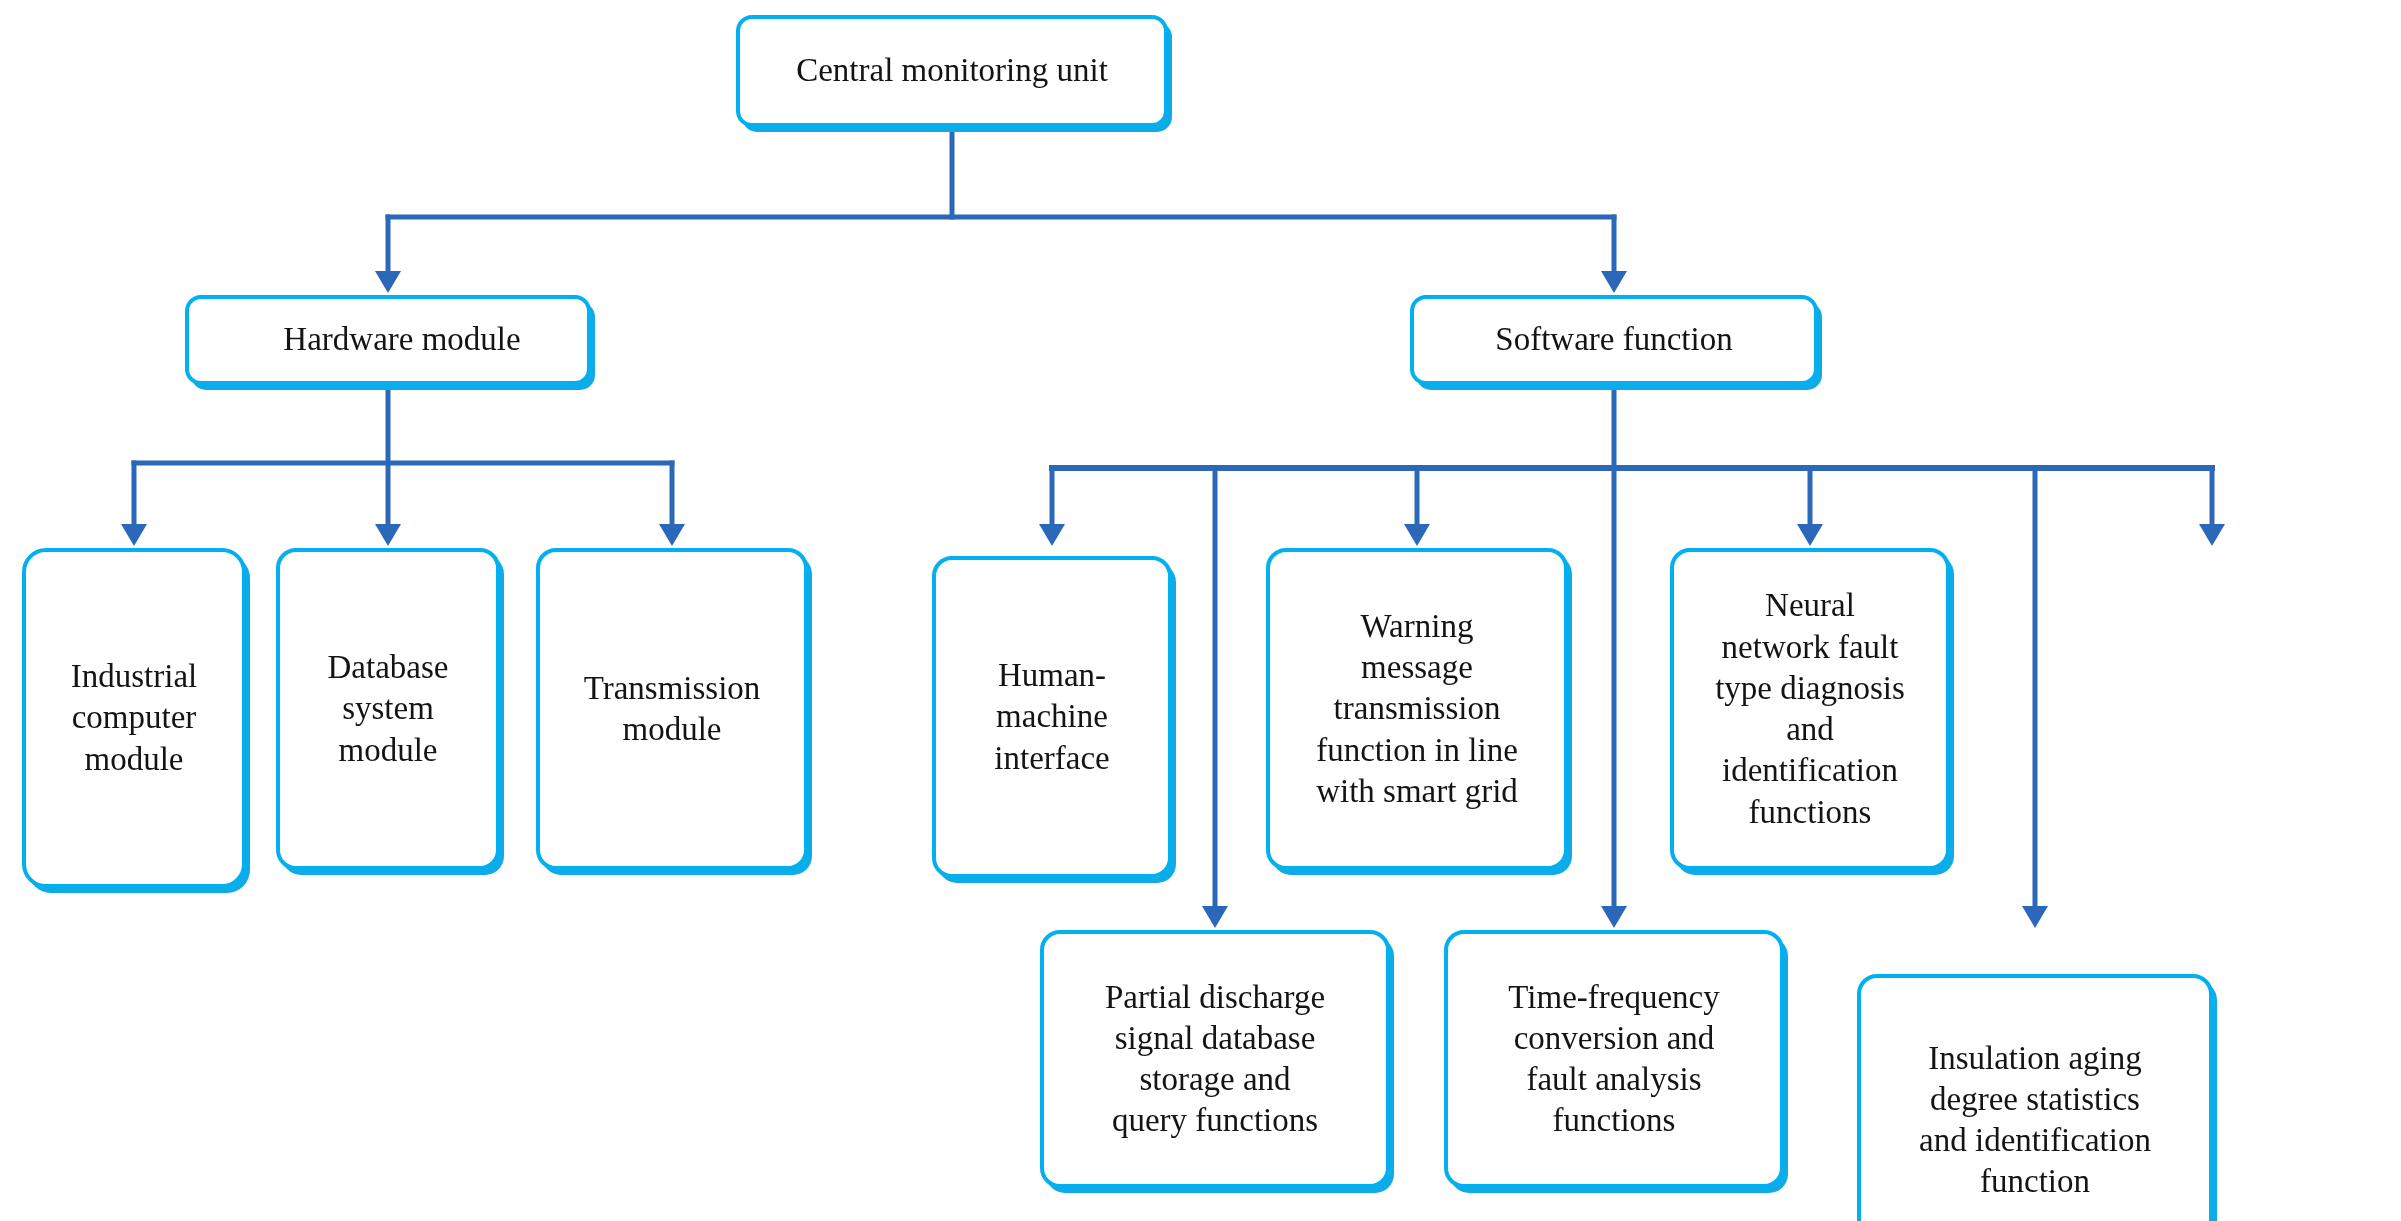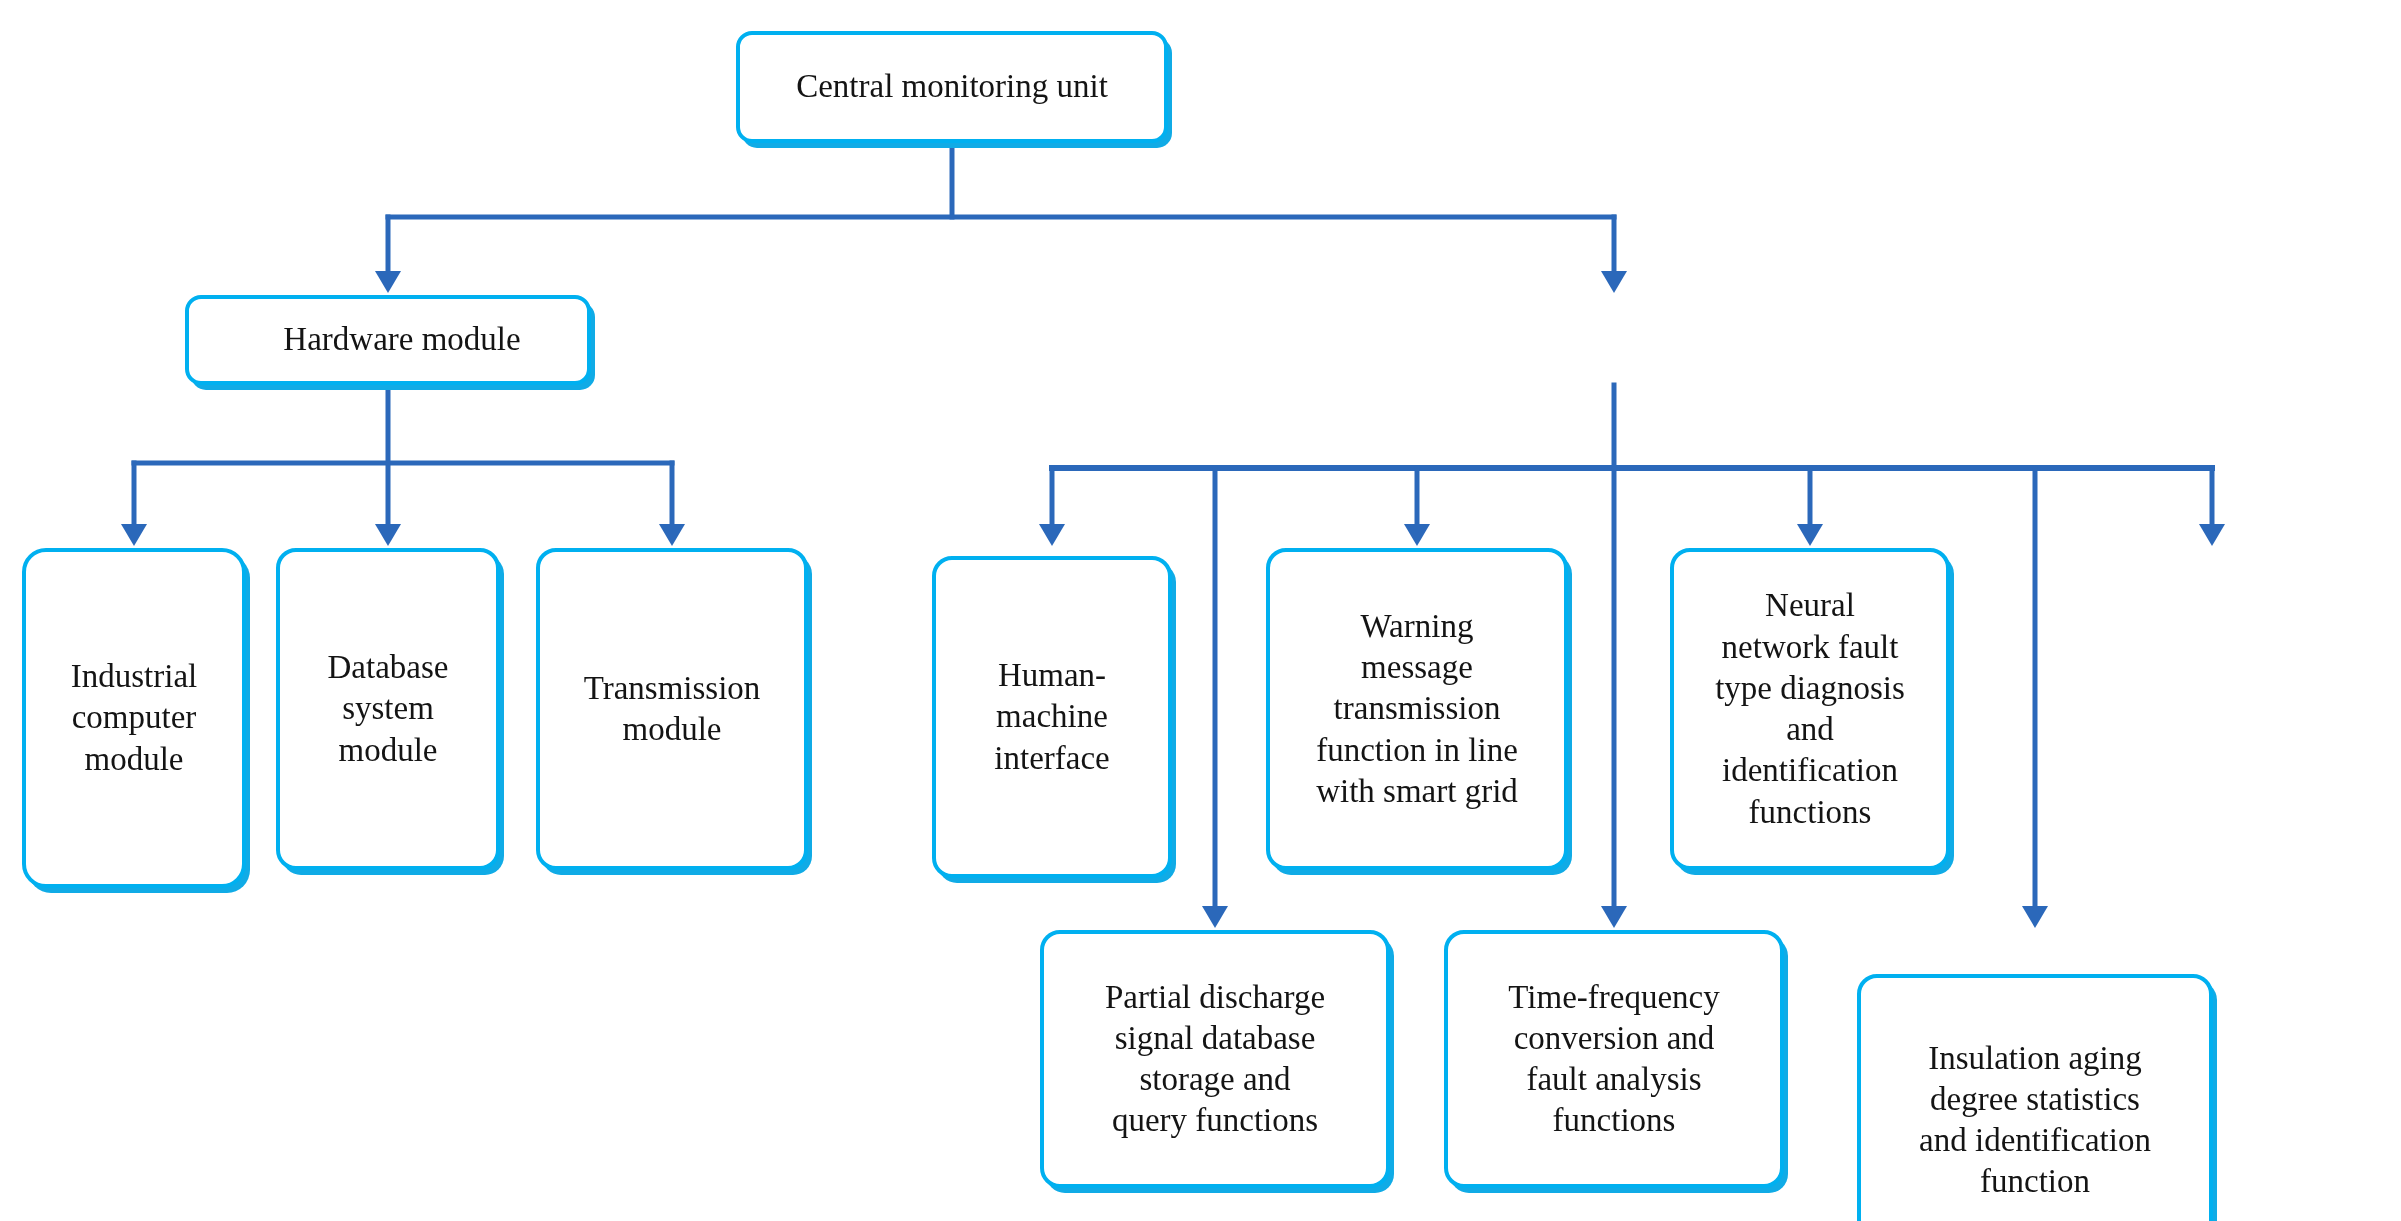--- a/index.html
+++ b/index.html
@@ -95,26 +95,29 @@
     <line x1="2035" y1="468" x2="2035" y2="910"></line>
     <path d="M1039 524 L1065 524 L1052 546 Z"></path>
     <path d="M1404 524 L1430 524 L1417 546 Z"></path>
     <path d="M1797 524 L1823 524 L1810 546 Z"></path>
     <path d="M2199 524 L2225 524 L2212 546 Z"></path>
     <path d="M1202 906 L1228 906 L1215 928 Z"></path>
     <path d="M1601 906 L1627 906 L1614 928 Z"></path>
     <path d="M2022 906 L2048 906 L2035 928 Z"></path>
   </svg>
 
-  <div class="node node--header" style="left:736px;top:15px;width:432px;height:112px;margin-top:16px;">
+  <div class="node node--header" style="left:736px;top:15px;width:432px;height:112px;">
     <span class="node-label">Central monitoring unit</span>
   </div>
 
   <div class="node node--header" style="left:185px;top:295px;width:406px;height:90px;padding-left:32px;">
     <span class="node-label">Hardware module</span>
+  </div>
+  <div class="node node--header" style="left:1410px;top:295px;width:408px;height:90px;">
+    <span class="node-label">Software function</span>
   </div>
 
   <div class="node" style="left:22px;top:548px;width:224px;height:340px;border-radius:24px;">
     <span class="node-label">Industrial
 computer
 module</span>
   </div>
   <div class="node" style="left:276px;top:548px;width:224px;height:322px;">
     <span class="node-label">Database
 system

